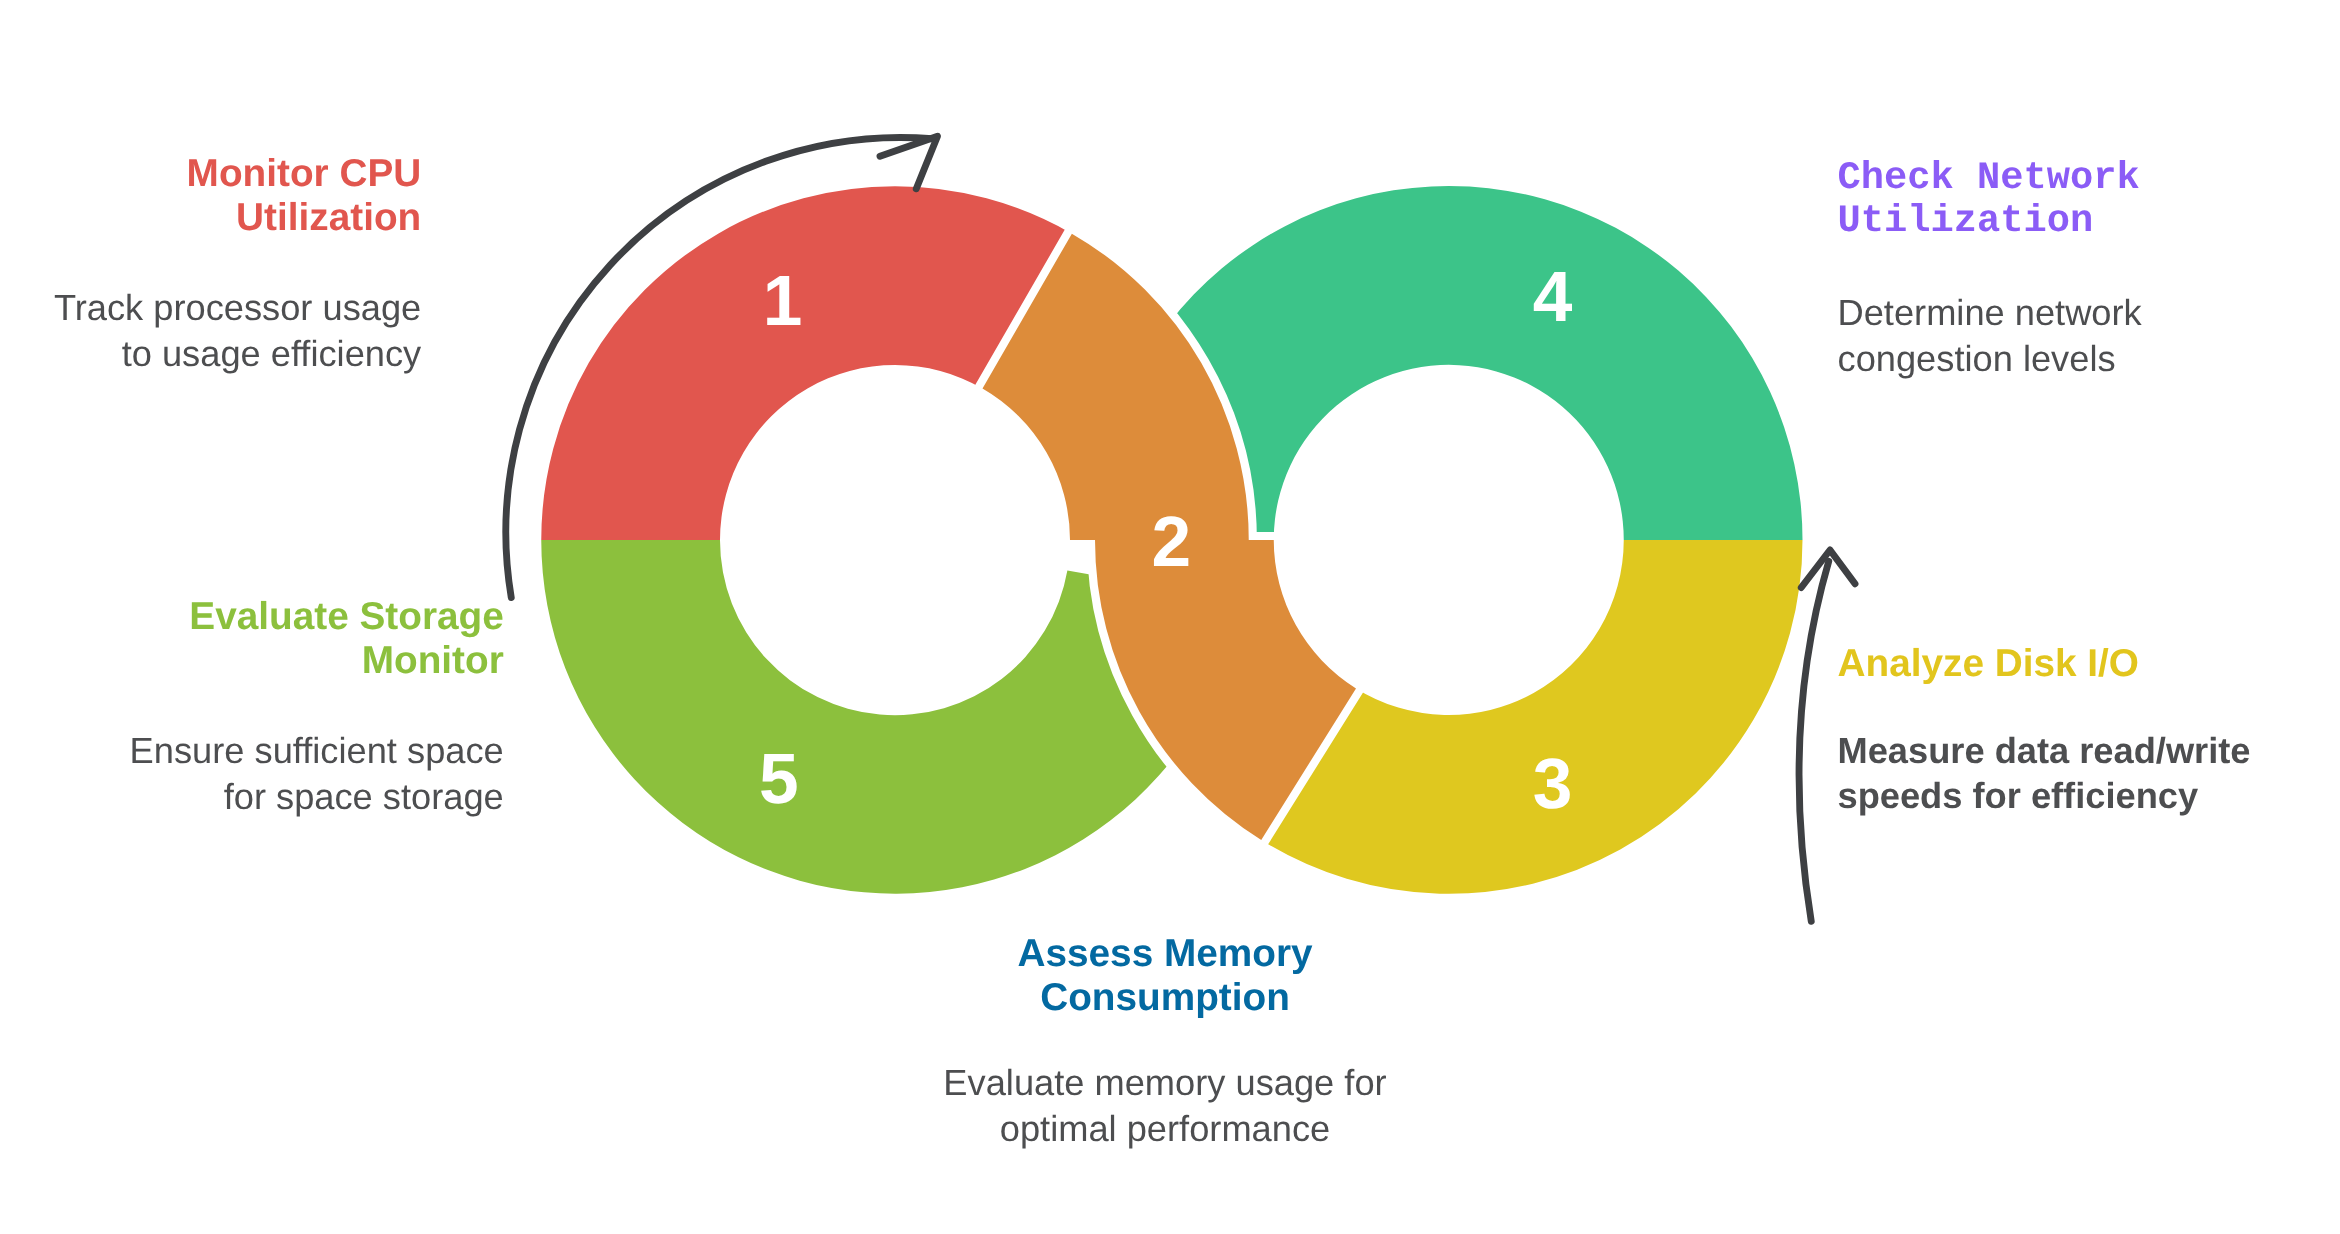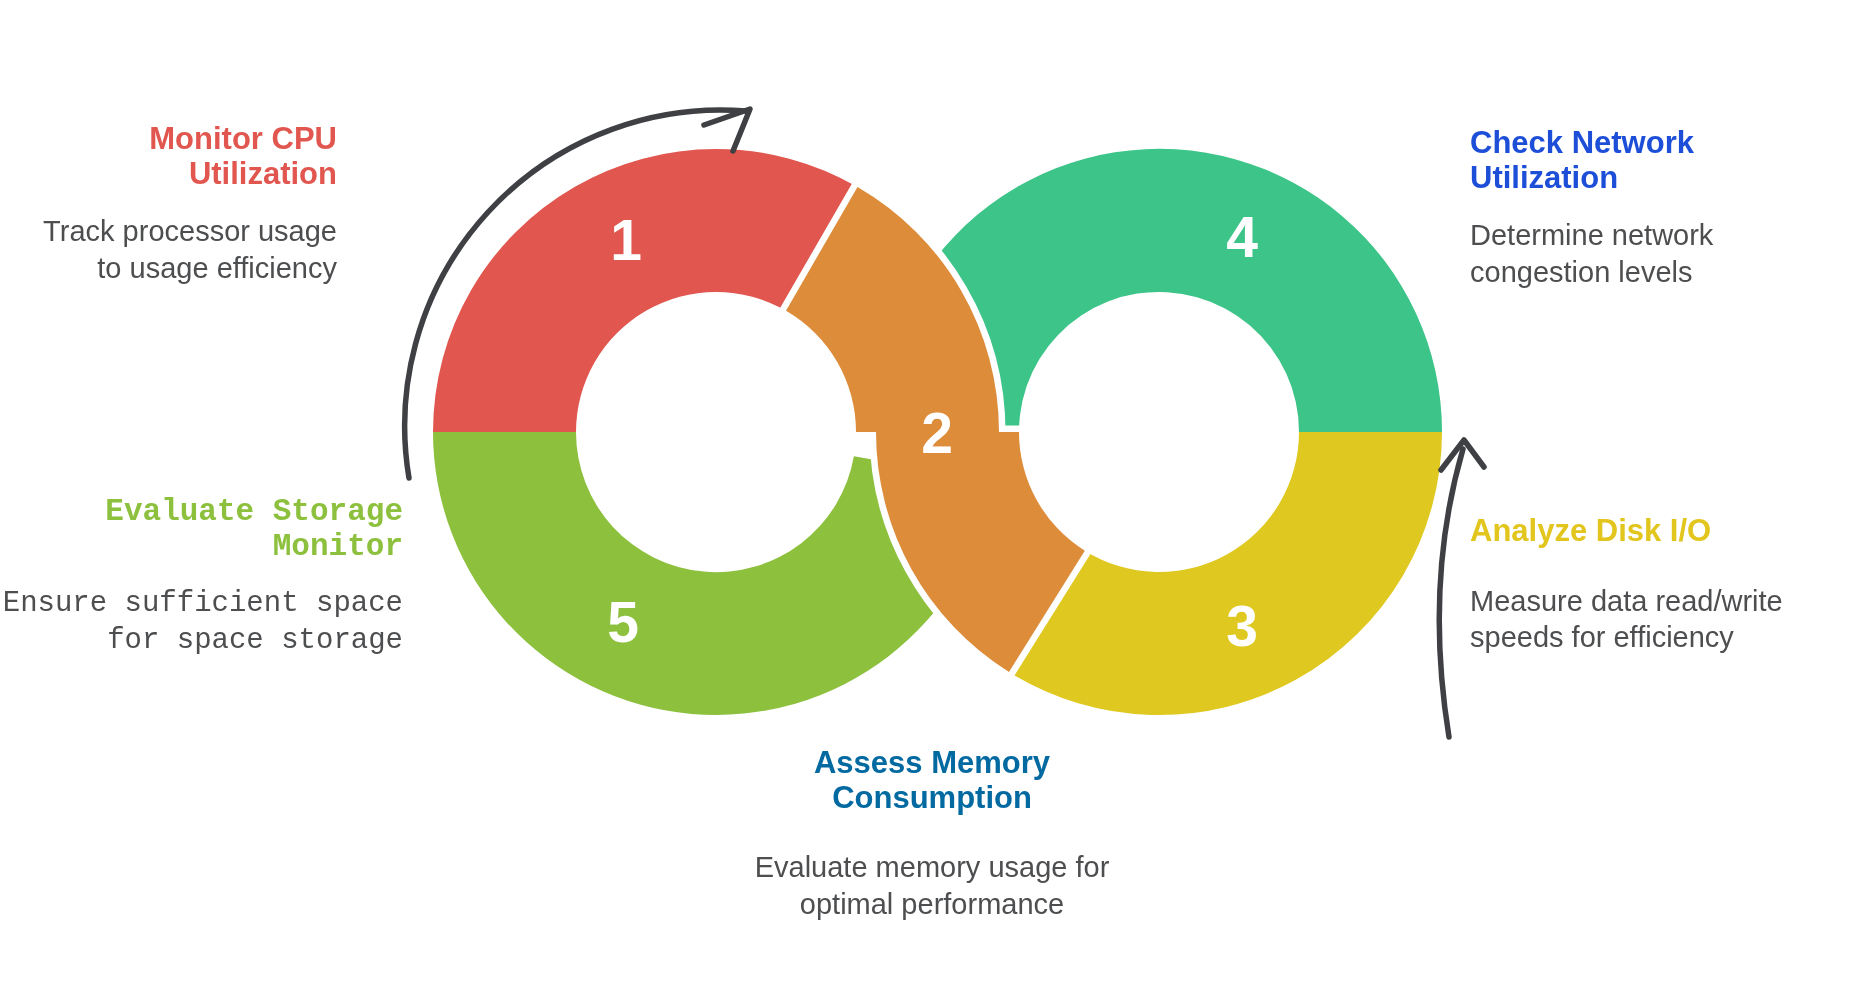--- a/index.html
+++ b/index.html
@@ -20,41 +20,41 @@
   }
   .text-block{position:absolute;}
   .text-block .title{
     font-weight:bold;
     font-size:31px;
     line-height:1.12;
     letter-spacing:0px;
     white-space:nowrap;
   }
   .text-block .body{
-    margin-top:22px;
+    margin-top:38px;
     font-size:29px;
     line-height:1.26;
     color:#4d4e50;
     white-space:nowrap;
   }
   .align-right{text-align:right;}
   .align-left{text-align:left;}
   .align-center{text-align:center;}
   .c-red{color:#e1564e;}
   .c-orange{color:#0369a1;}
   .c-yellow{color:#e2c51d;}
-  .c-teal{color:#1d4ed8;}
+  .c-teal{color:#8b5cf6;font-family:Liberation Mono, monospace;}
   .c-green{color:#8cc03d;}
   #block-cpu{right:1535px;top:122px;}
-  #block-storage{right:1469px;top:495px;font-family:Liberation Mono, monospace;}
+  #block-storage{right:1469px;top:476px;}
   #block-network{left:1470px;top:126px;}
   #block-disk{left:1470px;top:514px;}
   #block-memory{left:932px;top:746px;transform:translateX(-50%);}
   #block-memory .body{margin-top:34px;}
-  #block-disk .body{margin-top:34px;}
+  #block-disk .body{margin-top:34px;font-weight:bold;}
 </style>
 </head>
 <body>
 
 <div id="canvas">
 
   <svg id="infinity-svg" width="1872" height="987" viewBox="0 0 1872 987">
 
     <path d="M 433 432 A 283 283 0 0 1 857.5 186.9 L 786 310.8 A 140 140 0 0 0 576 432 Z" fill="#e1564e"></path>
 

